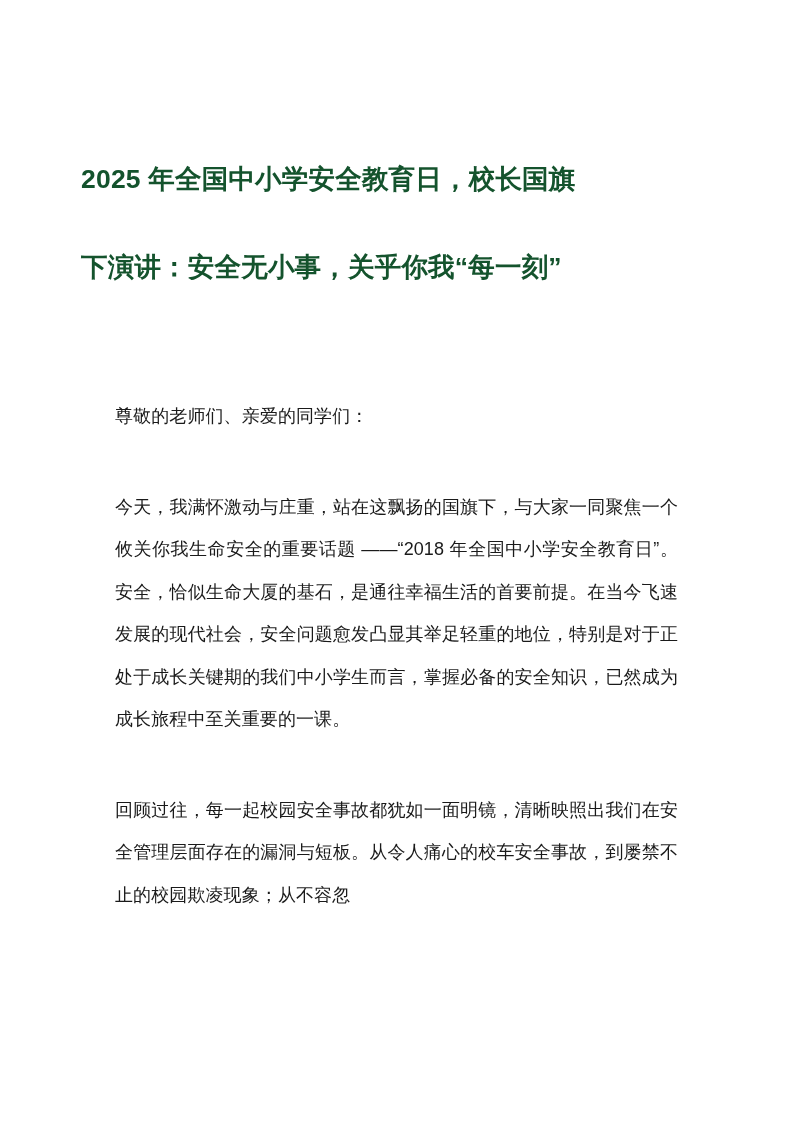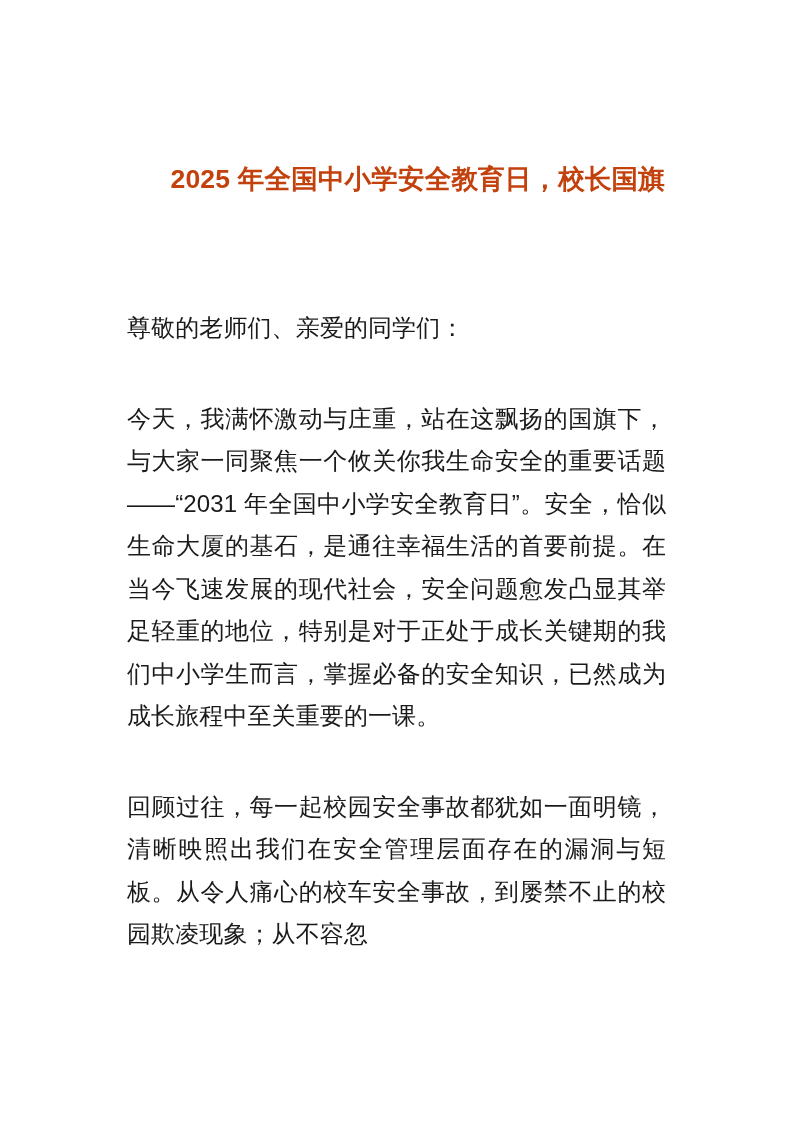--- a/index.html
+++ b/index.html
@@ -29,31 +29,31 @@
     width: 793px;
   }
   
   .doc-title {
     margin: 0;
     padding: 135px 128px 0 81px;
     font-size: 26.5px;
     font-weight: 700;
     line-height: 88px;
     letter-spacing: 0.2px;
-    text-align: right;
-    color: #c2410c;
+    text-align: left;
+    color: #14532d;
     word-break: break-all;
   }
   
   .body-block {
     padding: 0 115px 0 115px;
   }
   .para {
-    margin: 12px;
-    font-size: 24px;
+    margin: 0;
+    font-size: 18px;
     font-weight: 400;
     line-height: 42.5px;
     color: #1a1a1a;
     text-align: justify;
     text-justify: inter-character;
     word-break: break-all;
     letter-spacing: 0.1px;
   }
   .para.salutation { margin-top: 84px; }
   .para.greeting   { margin-top: 46px; }
@@ -62,22 +62,23 @@
   .para:last-child { margin-bottom: 0; }
 </style>
 </head>
 <body>
 
 <div class="page">
   <article class="doc-body">
 
     <h1 class="doc-title">
       <span style="display: block;">2025 年全国中小学安全教育日，校长国旗</span>
+      <span style="display: block;">下演讲：安全无小事，关乎你我“每一刻”</span>
     </h1>
 
     <div class="body-block">
       <p class="para salutation">尊敬的老师们、亲爱的同学们：</p>
-      <p class="para p1">今天，我满怀激动与庄重，站在这飘扬的国旗下，与大家一同聚焦一个攸关你我生命安全的重要话题 ——“2031 年全国中小学安全教育日”。安全，恰似生命大厦的基石，是通往幸福生活的首要前提。在当今飞速发展的现代社会，安全问题愈发凸显其举足轻重的地位，特别是对于正处于成长关键期的我们中小学生而言，掌握必备的安全知识，已然成为成长旅程中至关重要的一课。</p>
+      <p class="para p1">今天，我满怀激动与庄重，站在这飘扬的国旗下，与大家一同聚焦一个攸关你我生命安全的重要话题 ——“2018 年全国中小学安全教育日”。安全，恰似生命大厦的基石，是通往幸福生活的首要前提。在当今飞速发展的现代社会，安全问题愈发凸显其举足轻重的地位，特别是对于正处于成长关键期的我们中小学生而言，掌握必备的安全知识，已然成为成长旅程中至关重要的一课。</p>
       <p class="para p2">回顾过往，每一起校园安全事故都犹如一面明镜，清晰映照出我们在安全管理层面存在的漏洞与短板。从令人痛心的校车安全事故，到屡禁不止的校园欺凌现象；从不容忽</p>
     </div>
 
   </article>
 </div>
 
 </body></html>

